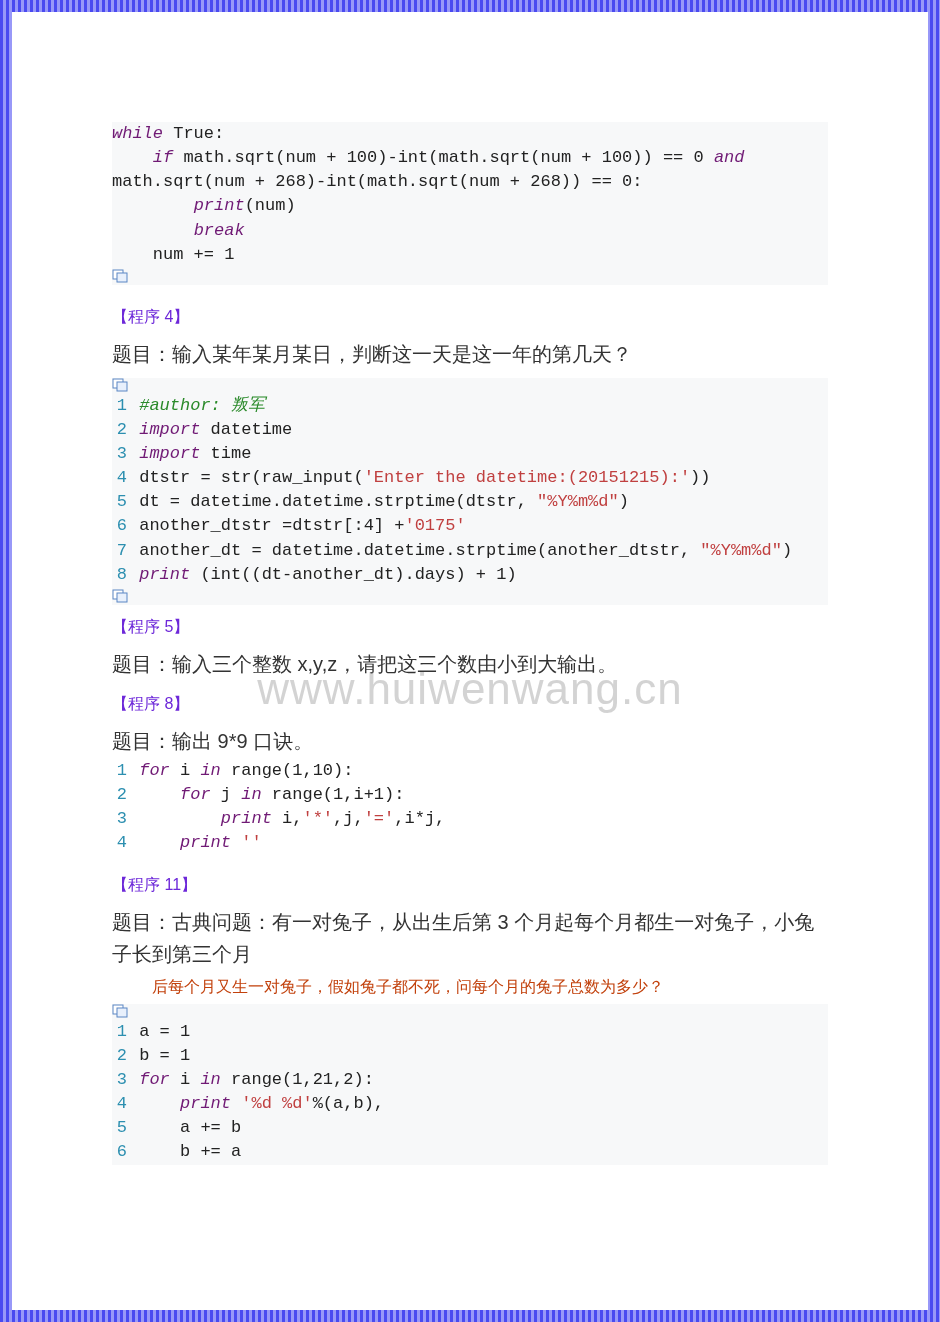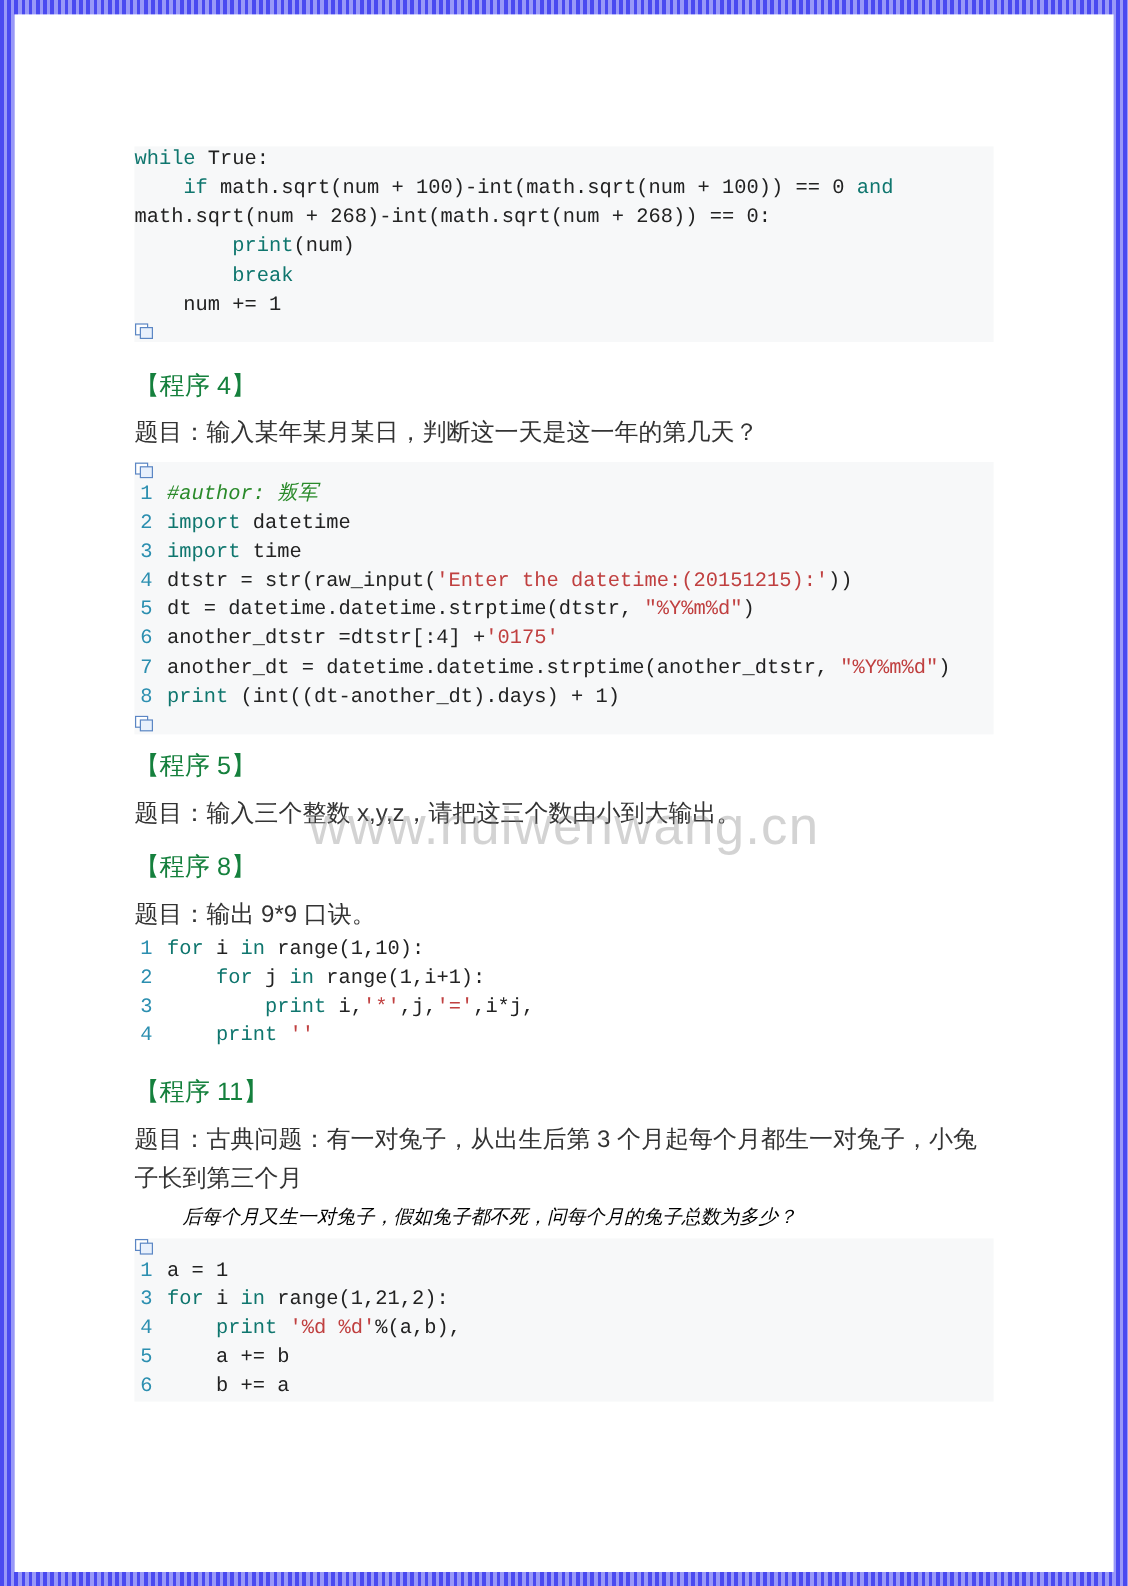--- a/index.html
+++ b/index.html
@@ -34,41 +34,40 @@
     background: #f7f8f9;
     font-family: "Courier New", monospace;
     font-size: 17px;
     line-height: 1.42;
     padding: 0;
     color: #222;
     position: relative;
   }
   .codeline { white-space: pre; }
   .ln { color: #2c8fb0; display: inline-block; width: 15px; text-align: right; margin-right: 2px; }
-  .kw { color: #0f766e; }
+  .kw { color: #701a75; font-style: italic; }
   .str { color: #c04040; }
   .cmt { color: #2a8a2a; font-style: italic; }
   .section-head {
-    font-size: 21px;
-    color: #15803d;
+    font-size: 16px;
+    color: #6d28d9;
     margin: 22px 0 10px 0;
   }
   .desc {
     font-size: 20px;
     color: #333;
     margin: 0 0 8px 0;
     line-height: 1.6;
   }
   .desc2 {
     font-size: 16px;
-    color: #000000;
+    color: #c2410c;
     margin: 0 0 4px 0;
     line-height: 1.6;
     text-indent: 2.5em;
-    font-style: italic;
   }
   .copy-icon {
     display: block;
     width: 18px; height: 16px;
     margin-top: 2px;
   }
   .copy-icon svg { display:block; }
 </style>
 </head>
 <body>
@@ -136,19 +135,20 @@
   <div class="desc2">后每个月又生一对兔子，假如兔子都不死，问每个月的兔子总数为多少？</div>
 
   <div class="codeblock">
     <span class="copy-icon">
       <svg width="18" height="14" viewBox="0 0 18 14">
           <rect x="1" y="1" width="10" height="9" fill="#fff" stroke="#5b86c4" stroke-width="1"></rect>
           <rect x="5" y="4" width="10" height="9" fill="#e8f0fc" stroke="#5b86c4" stroke-width="1"></rect>
         </svg>
     </span>
     <div class="codeline"><span class="ln">1</span> <span>a = 1</span></div>
+    <div class="codeline"><span class="ln">2</span> <span>b = 1</span></div>
     <div class="codeline"><span class="ln">3</span> <span class="kw">for</span><span> i </span><span class="kw">in</span><span> range(1,21,2):</span></div>
     <div class="codeline"><span class="ln">4</span> <span>    </span><span class="kw">print</span><span> </span><span class="str">'%d %d'</span><span>%(a,b),</span></div>
     <div class="codeline"><span class="ln">5</span> <span>    a += b</span></div>
     <div class="codeline"><span class="ln">6</span> <span>    b += a</span></div>
   </div>
 
 </div>
 
 </body></html>

